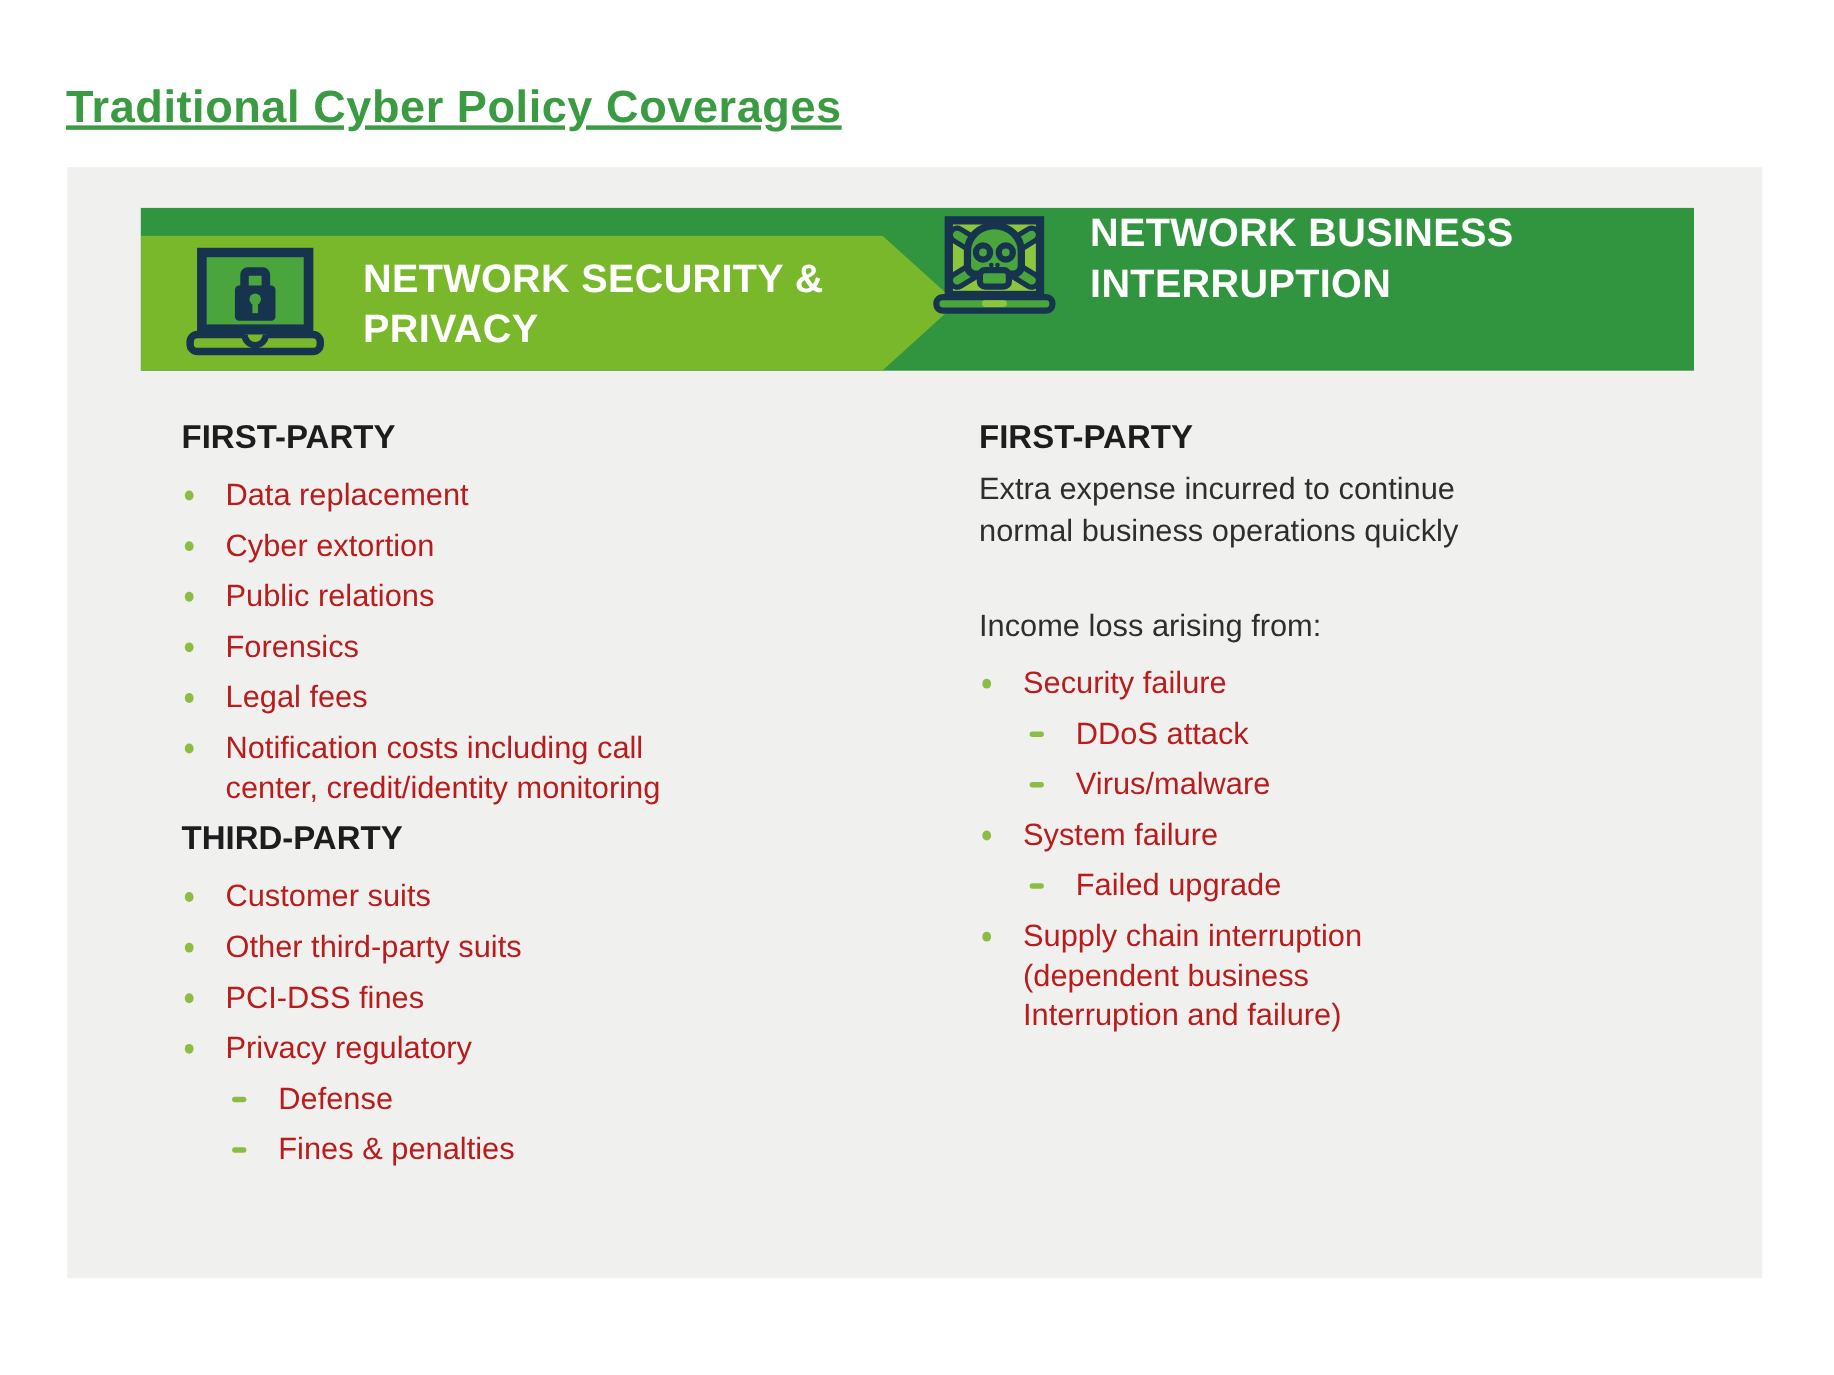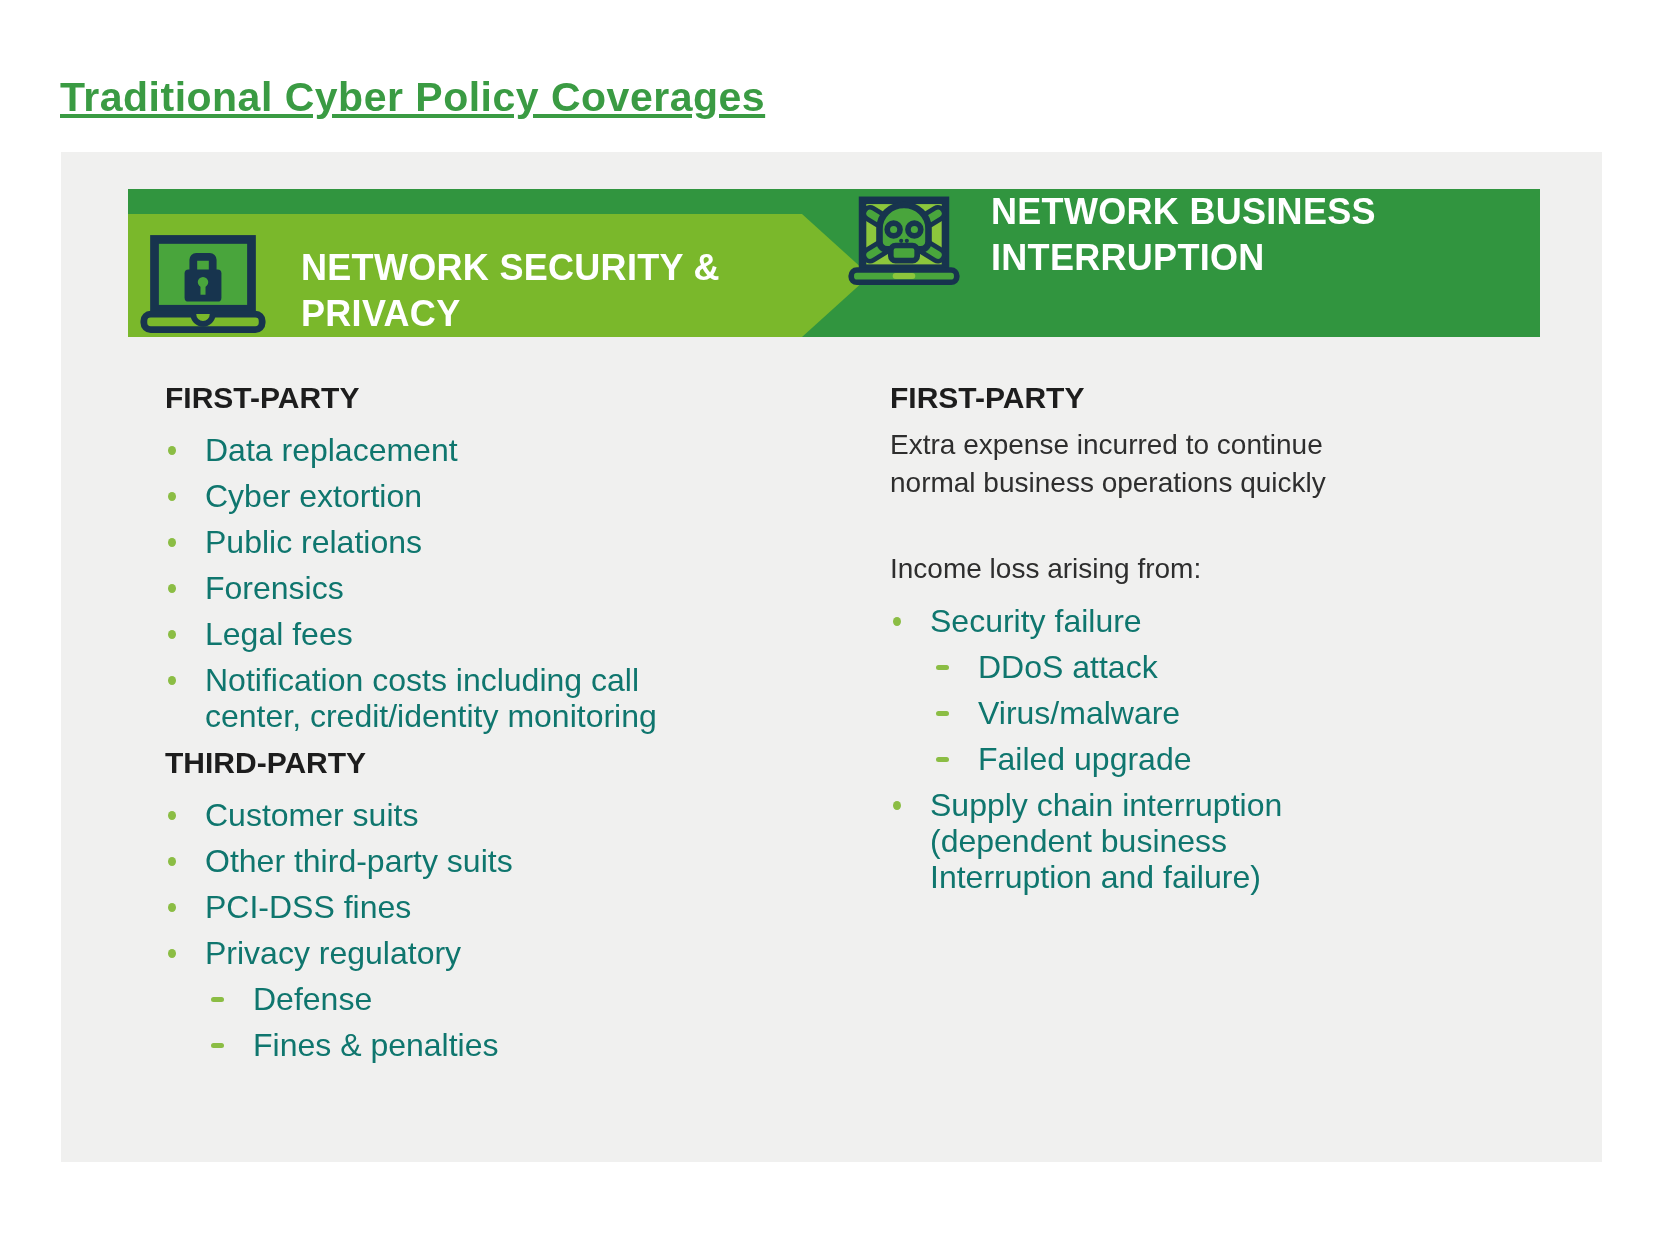--- a/index.html
+++ b/index.html
@@ -24,22 +24,22 @@
   
   .banner {
     position:absolute; left:67px; top:37px;
     width:1412px; height:148px;
     background:#31953f;
   }
   .banner-left {
     position:absolute; left:0; top:0; bottom:0; width:742px;
     background:#7ab82b;
     clip-path:polygon(0 0, calc(100% - 68px) 0, 100% 50%, calc(100% - 68px) 100%, 0 100%);
-    display:flex; align-items:flex-end;
-    padding-left:11px; box-sizing:border-box; gap:34px;margin-top:25px;
+    display:flex; align-items:center;
+    padding-left:40px; box-sizing:border-box; gap:34px;margin-top:25px;
   }
   .banner-right {
     position:absolute; left:715px; top:0; bottom:0; right:0;
     display:flex; gap:26px;
   }
   .banner-label {
     color:#ffffff; font-size:36px; font-weight:bold;
     line-height:46px; letter-spacing:0.3px;
   }
   .banner-icon svg { display:block; }
@@ -54,21 +54,21 @@
     font-size:30px; font-weight:bold; color:#1d1d1d;
     line-height:38px; margin:0;
   }
   .body-text { font-size:28px; color:#2e2e2e; }
   .pre-line { white-space:pre-line; }
   .paragraph { margin-top:9px; line-height:38px; }
   .intro { margin-top:48px; line-height:38px; }
   ul.blist { list-style:none; margin:15px 0 0 0; padding:0; }
   ul.blist li {
     position:relative; padding-left:40px;
-    font-size:32px; color:#0f766e;
+    font-size:28px; color:#b91c1c;
     line-height:36px; margin-bottom:10px;
   }
   ul.blist li.sub { padding-left:88px; }
   .dot {
     position:absolute; left:3px; top:14px;
     width:8px; height:9px; border-radius:50%;
     background:#8bbd44;
   }
   li.sub .dot-dash {
     position:absolute; left:46px; top:16px;
@@ -161,20 +161,21 @@
 
       <div class="col-right">
         <div class="section-heading">FIRST-PARTY</div>
         <div class="body-text paragraph pre-line">Extra expense incurred to continue
 normal business operations quickly</div>
         <div class="body-text intro">Income loss arising from:</div>
         <ul class="blist">
           <li><span class="dot"></span><span class="pre-line">Security failure</span></li>
           <li class="sub"><span class="dot-dash"></span><span class="pre-line">DDoS attack</span></li>
           <li class="sub"><span class="dot-dash"></span><span class="pre-line">Virus/malware</span></li>
+          <li><span class="dot"></span><span class="pre-line">System failure</span></li>
           <li class="sub"><span class="dot-dash"></span><span class="pre-line">Failed upgrade</span></li>
           <li><span class="dot"></span><span class="pre-line">Supply chain interruption
 (dependent business
 Interruption and failure)</span></li>
         </ul>
       </div>
 
     </div>
   </div>
 </div>

